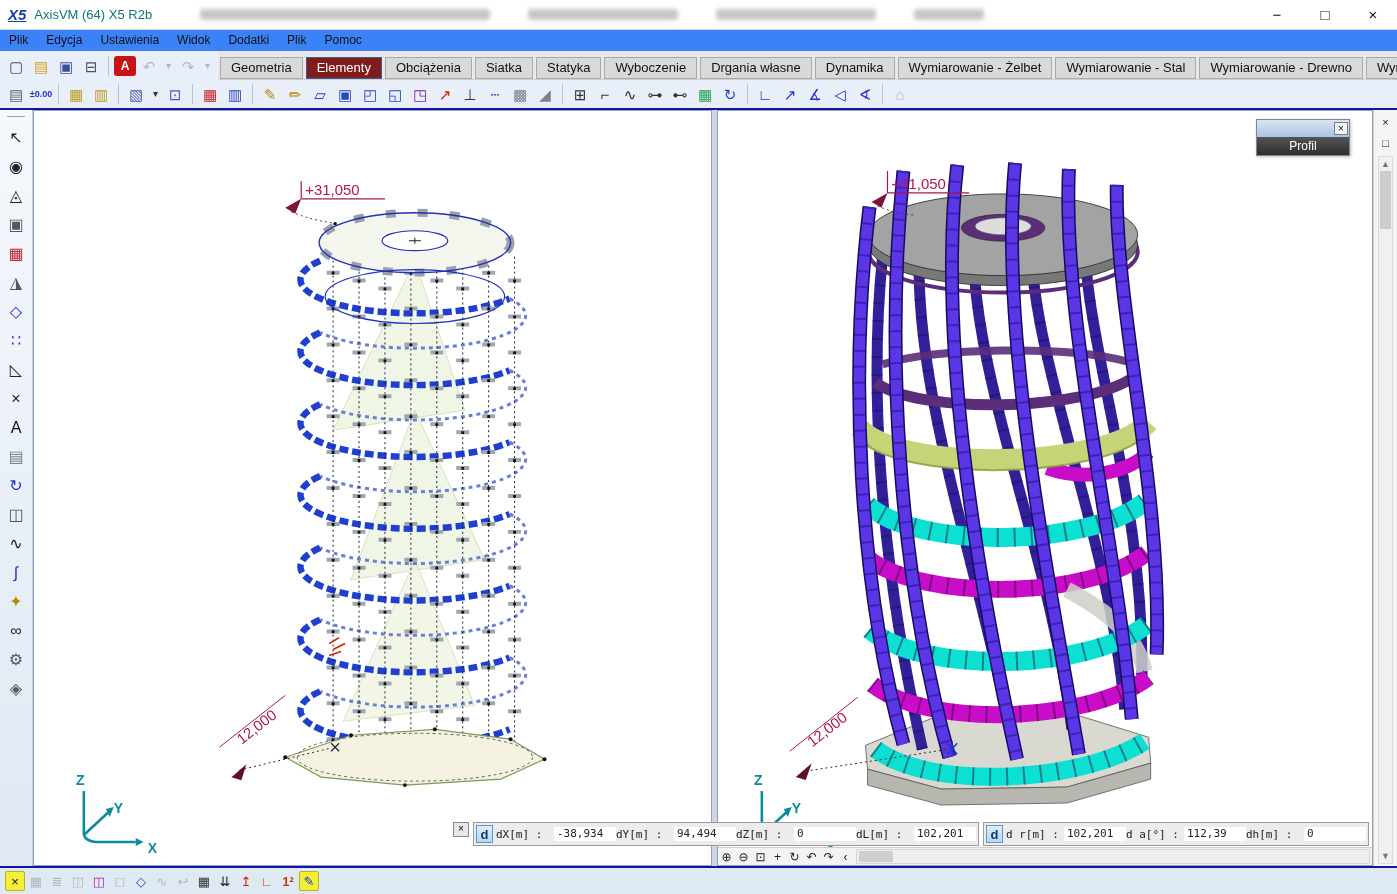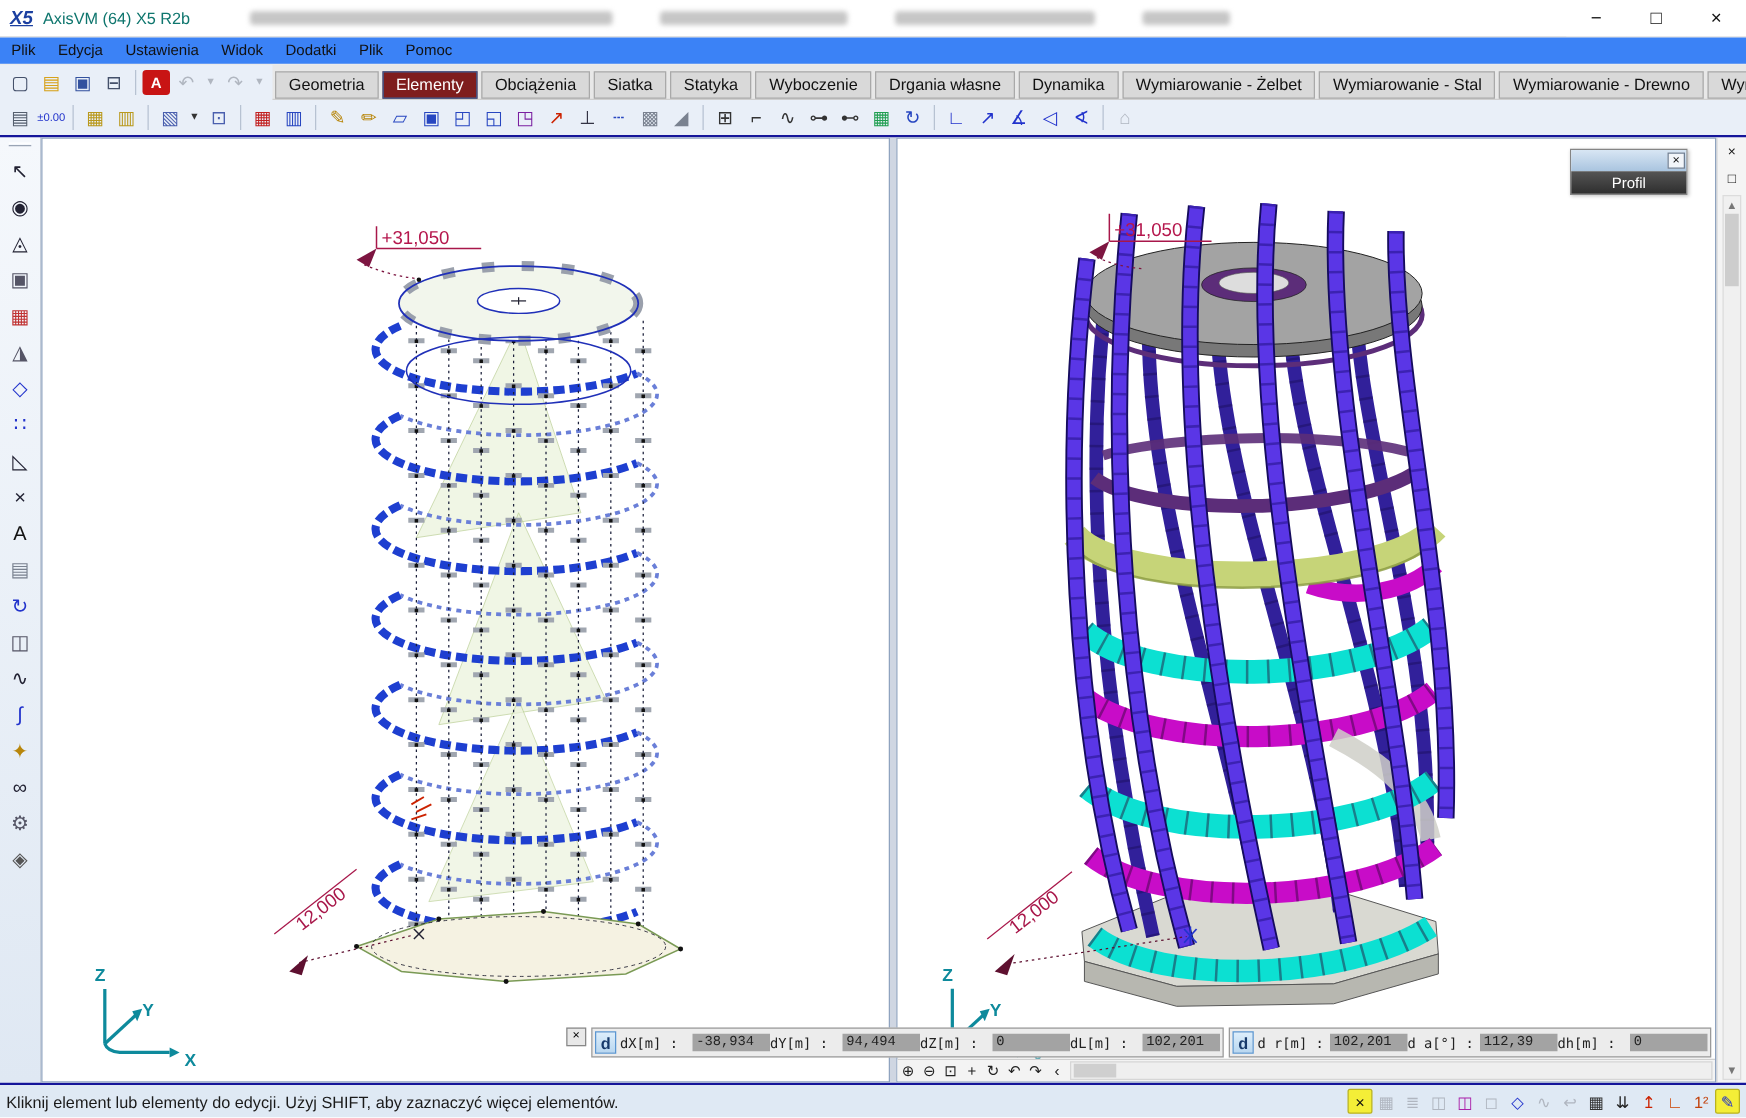--- a/index.html
+++ b/index.html
@@ -36,21 +36,21 @@
   .row2 { height:30px; display:flex; align-items:center; background:#e9eff8;
     border-bottom:2px solid #15159a; padding-left:4px; gap:1px; }
 
   
   .tbtn { width:24px; height:24px; display:flex; align-items:center;
     justify-content:center; border-radius:2px; cursor:default; }
   .tbtn .g { font-size:15px; line-height:1; color:#333; }
   .tbtn.disabled .g { color:#b0b6c0; }
   .tbtn.k-pdf { width:22px; height:20px; background:#c81414; border-radius:3px; }
   .tbtn.k-pdf .g { color:#fff; font-weight:bold; font-size:12px; }
-  .tbtn.k-text .g { font-size:9px; font-weight:normal; }
+  .tbtn.k-text .g { font-size:9px; font-weight:bold; }
   .tbtn.k-drop { width:13px; }
   .tbtn.k-drop .g { font-size:10px; }
   .vsep { width:1px; height:20px; background:#b7c2d2; margin:0 4px; align-self:center; }
 
   
   .main { height:756px; display:flex; }
   .left-strip { width:33px; background:linear-gradient(180deg,#f5f8fc,#dfe8f3);
     border-right:1px solid #c3ccd9; display:flex; flex-direction:column;
     align-items:center; padding-top:4px; gap:7px; }
   .grip { width:18px; height:3px; border-top:1px solid #fff; border-bottom:1px solid #9aa5b5; margin-bottom:3px; }
@@ -81,21 +81,21 @@
   .coord-close { width:16px; height:15px; align-self:flex-start; background:#e8e8e8;
     border:1px solid #888; font-size:10px; line-height:12px; text-align:center; }
   .coord-box { display:flex; background:#ececec; border:1px solid #9a9a9a; padding:2px; }
   .d-btn { width:17px; background:linear-gradient(180deg,#ddeefb,#b9d7f0);
     border:1px solid #5a96d2; color:#173a6b; font-size:13px; font-weight:bold;
     display:flex; align-items:center; justify-content:center; margin-right:3px; }
   .coord-rows { display:flex; flex-direction:row; justify-content:space-around; }
   .coord-row { display:flex; align-items:center;
     font-family:"DejaVu Sans Mono", monospace; font-size:11px; color:#222; }
   .coord-row .lbl { width:58px; white-space:nowrap; }
-  .coord-row .val { background:#a3a3a3; min-width:62px; padding:0 3px; height:14px; line-height:14px;font-family:Liberation Mono, monospace; }
+  .coord-row .val { background:#ffffff; min-width:62px; padding:0 3px; height:14px; line-height:14px; }
   .coord-box.b2 .coord-row { margin:2px 0; }
 
   
   .viewbar { position:absolute; left:0; bottom:0; width:100%; height:18px;
     background:#f3f3f3; border-top:1px solid #cfcfcf; display:flex; align-items:center; z-index:4; }
   .viewbar .tbtn { width:17px; height:16px; }
   .viewbar .tbtn .g { font-size:12px; color:#222; }
   .hscroll { flex:1; height:15px; margin:0 2px; background:#efefef;
     border:1px solid #d6d6d6; position:relative; }
   .hthumb { position:absolute; left:2px; top:1px; width:34px; height:11px; background:#cfcfcf; }
@@ -696,21 +696,20 @@
     <div class="vscroll">
       <span class="vs-arrow">▲</span>
       <div class="vthumb"></div>
       <div class="spacer"></div>
       <span class="vs-arrow">▼</span>
     </div>
   </div>
 </div>
 
 <div class="statusbar">
-  <span class="status-msg">Kliknij element lub elementy do edycji. Użyj SHIFT, aby zaznaczyć więcej elementów.</span>
   <div class="status-icons">
     <span class="tbtn highlight">
         <span class="g" style="color: rgb(17, 17, 17);">×</span>
       </span>
       <span class="tbtn disabled">
         <span class="g">▦</span>
       </span>
       <span class="tbtn disabled">
         <span class="g">≣</span>
       </span>

